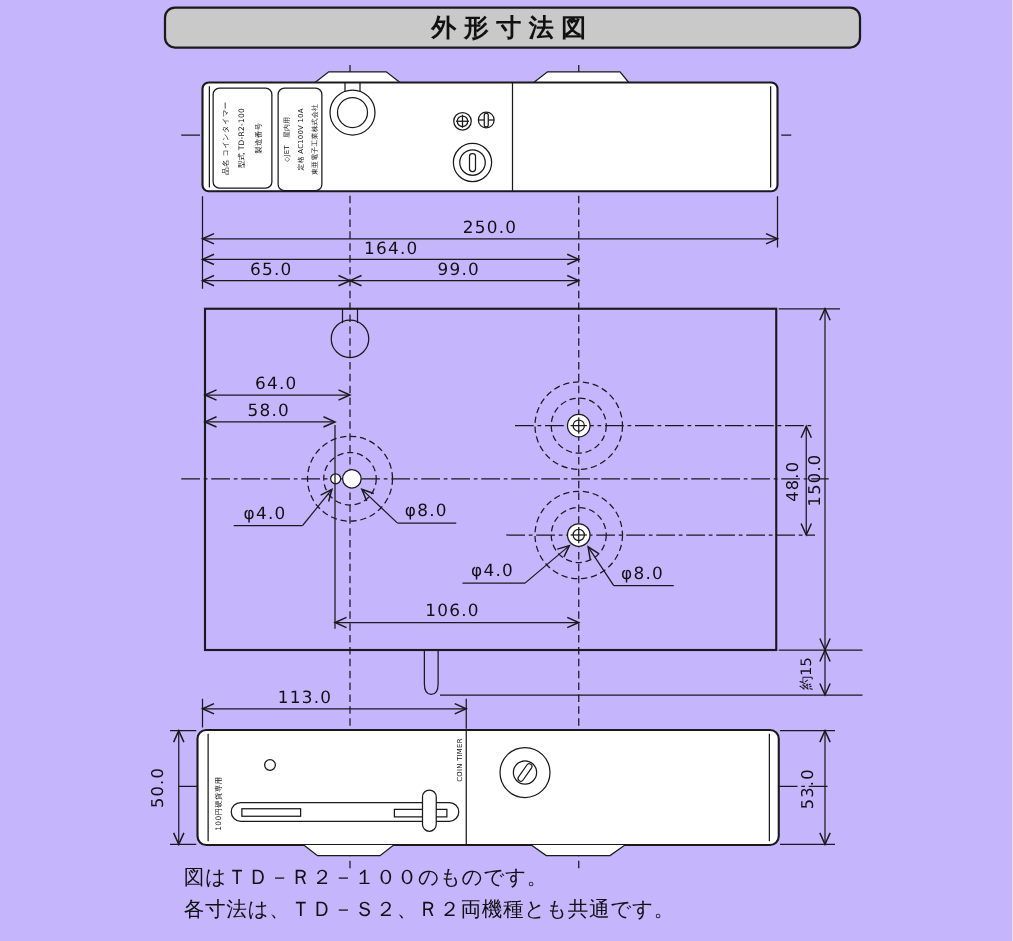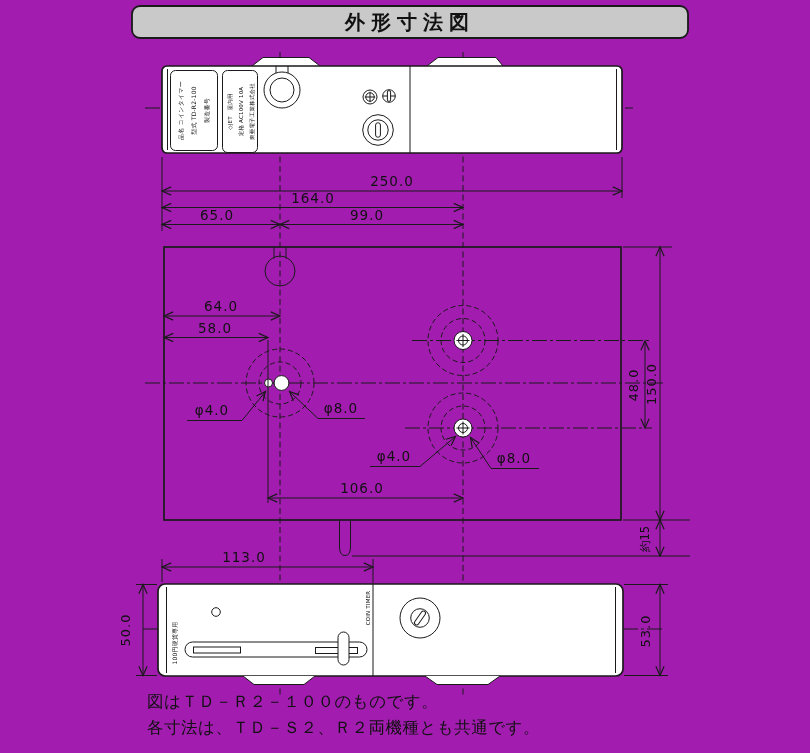--- a/index.html
+++ b/index.html
@@ -1,16 +1,16 @@
 <!DOCTYPE html>
 <html><head>
 <meta charset="utf-8">
 <style>
   html,body{margin:0;padding:0;background:#ffffff;}
-  .page{position:relative;width:810px;height:753px;background:#a21caf;overflow:hidden;}
+  .page{position:relative;width:810px;height:753px;background:#c4b5fd;overflow:hidden;}
   svg{position:absolute;left:0;top:0;}
   svg text{fill:#111;font-family:"DejaVu Sans","Liberation Sans",sans-serif;}
   .ln{stroke:#1a1a1a;fill:none;stroke-width:1;}
   .ln2{stroke:#1a1a1a;fill:none;stroke-width:1.7;}
   .fw{fill:#ffffff;}
   .dash{stroke-dasharray:6 3.5;}
   .cdash{stroke-dasharray:15 3 3 3;}
   .hdash{stroke-dasharray:5 3;}
   .dim{font-size:13.5px;letter-spacing:1px;}
   .dimv{font-size:13px;letter-spacing:1px;}

